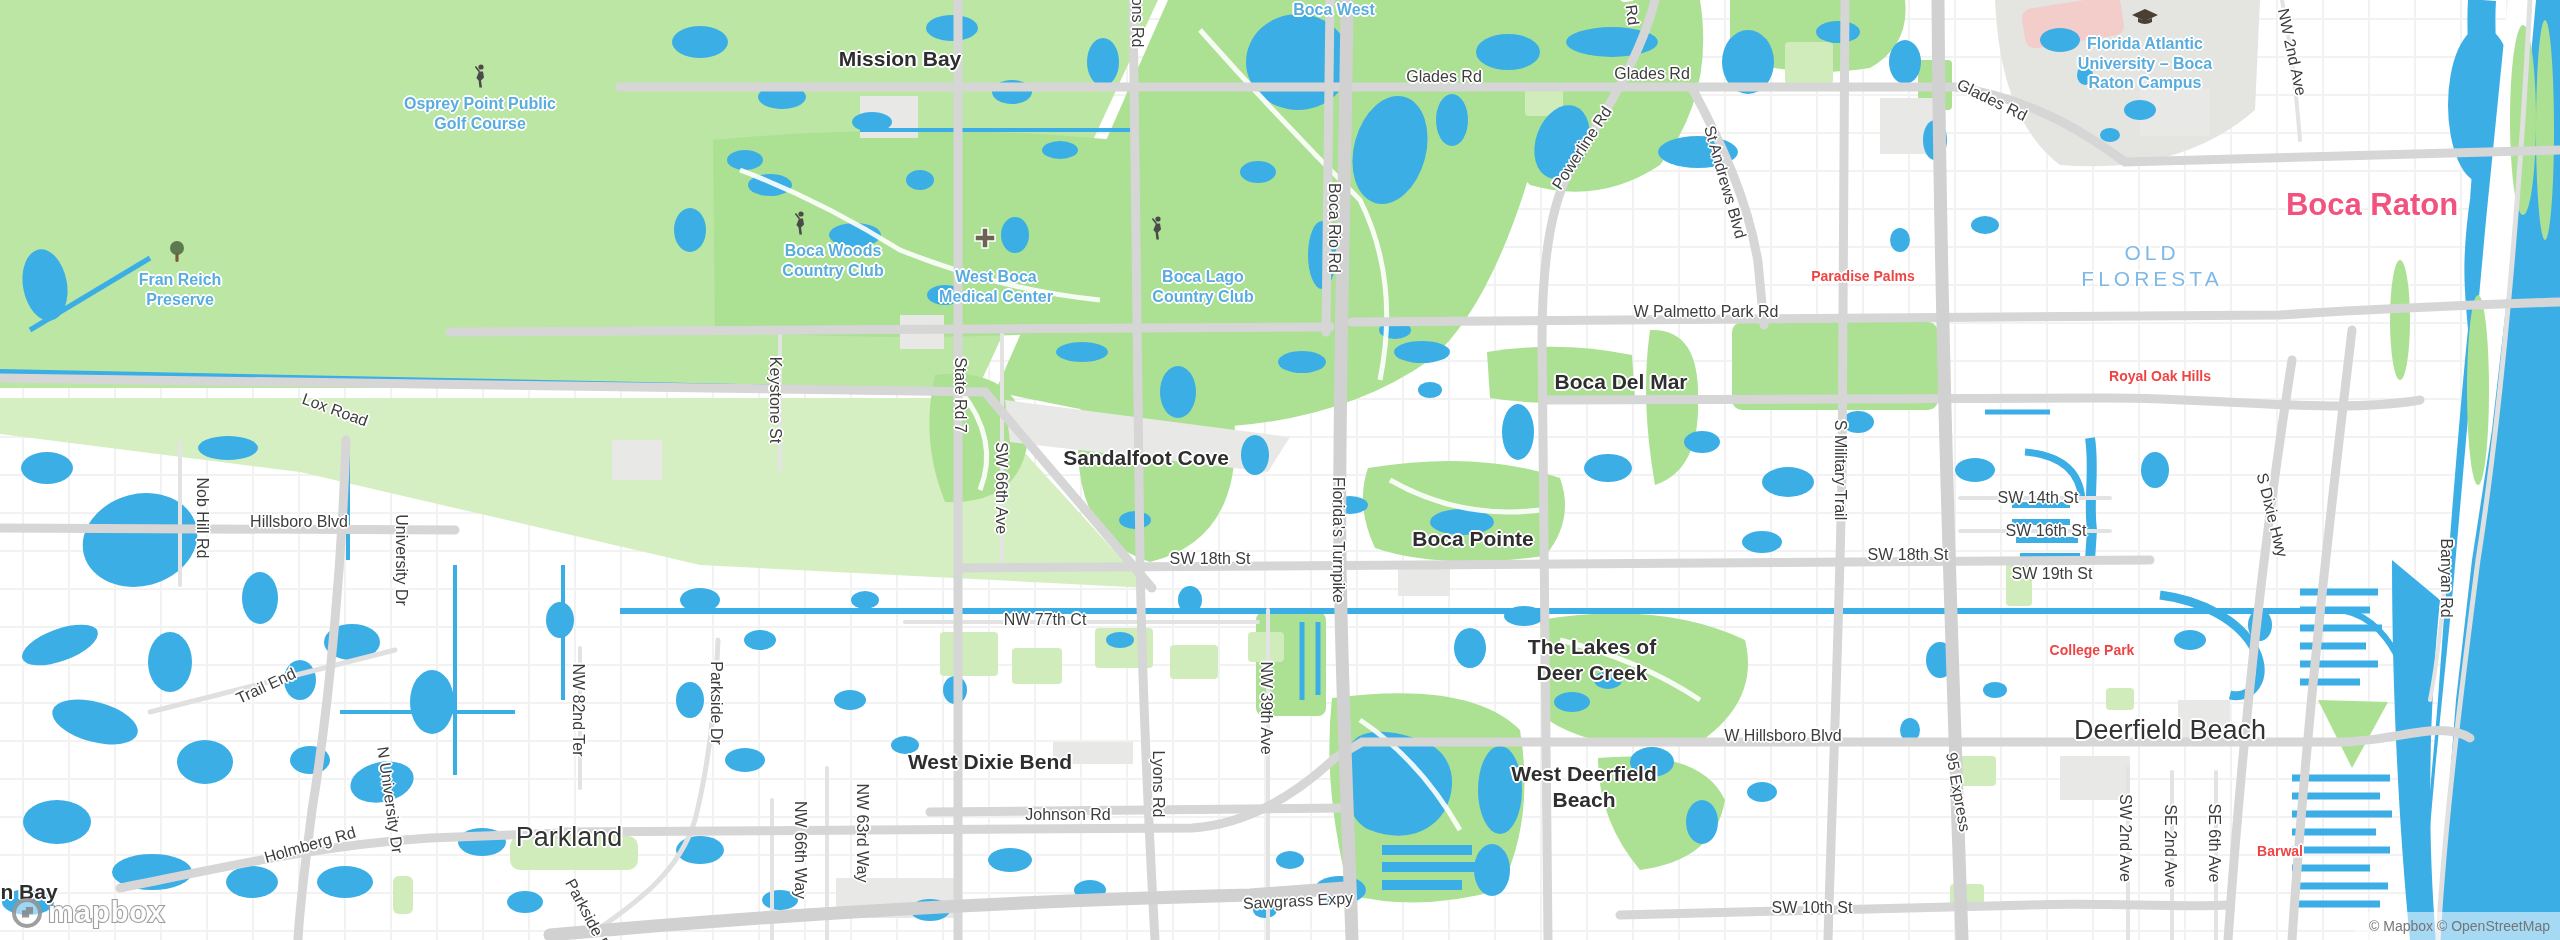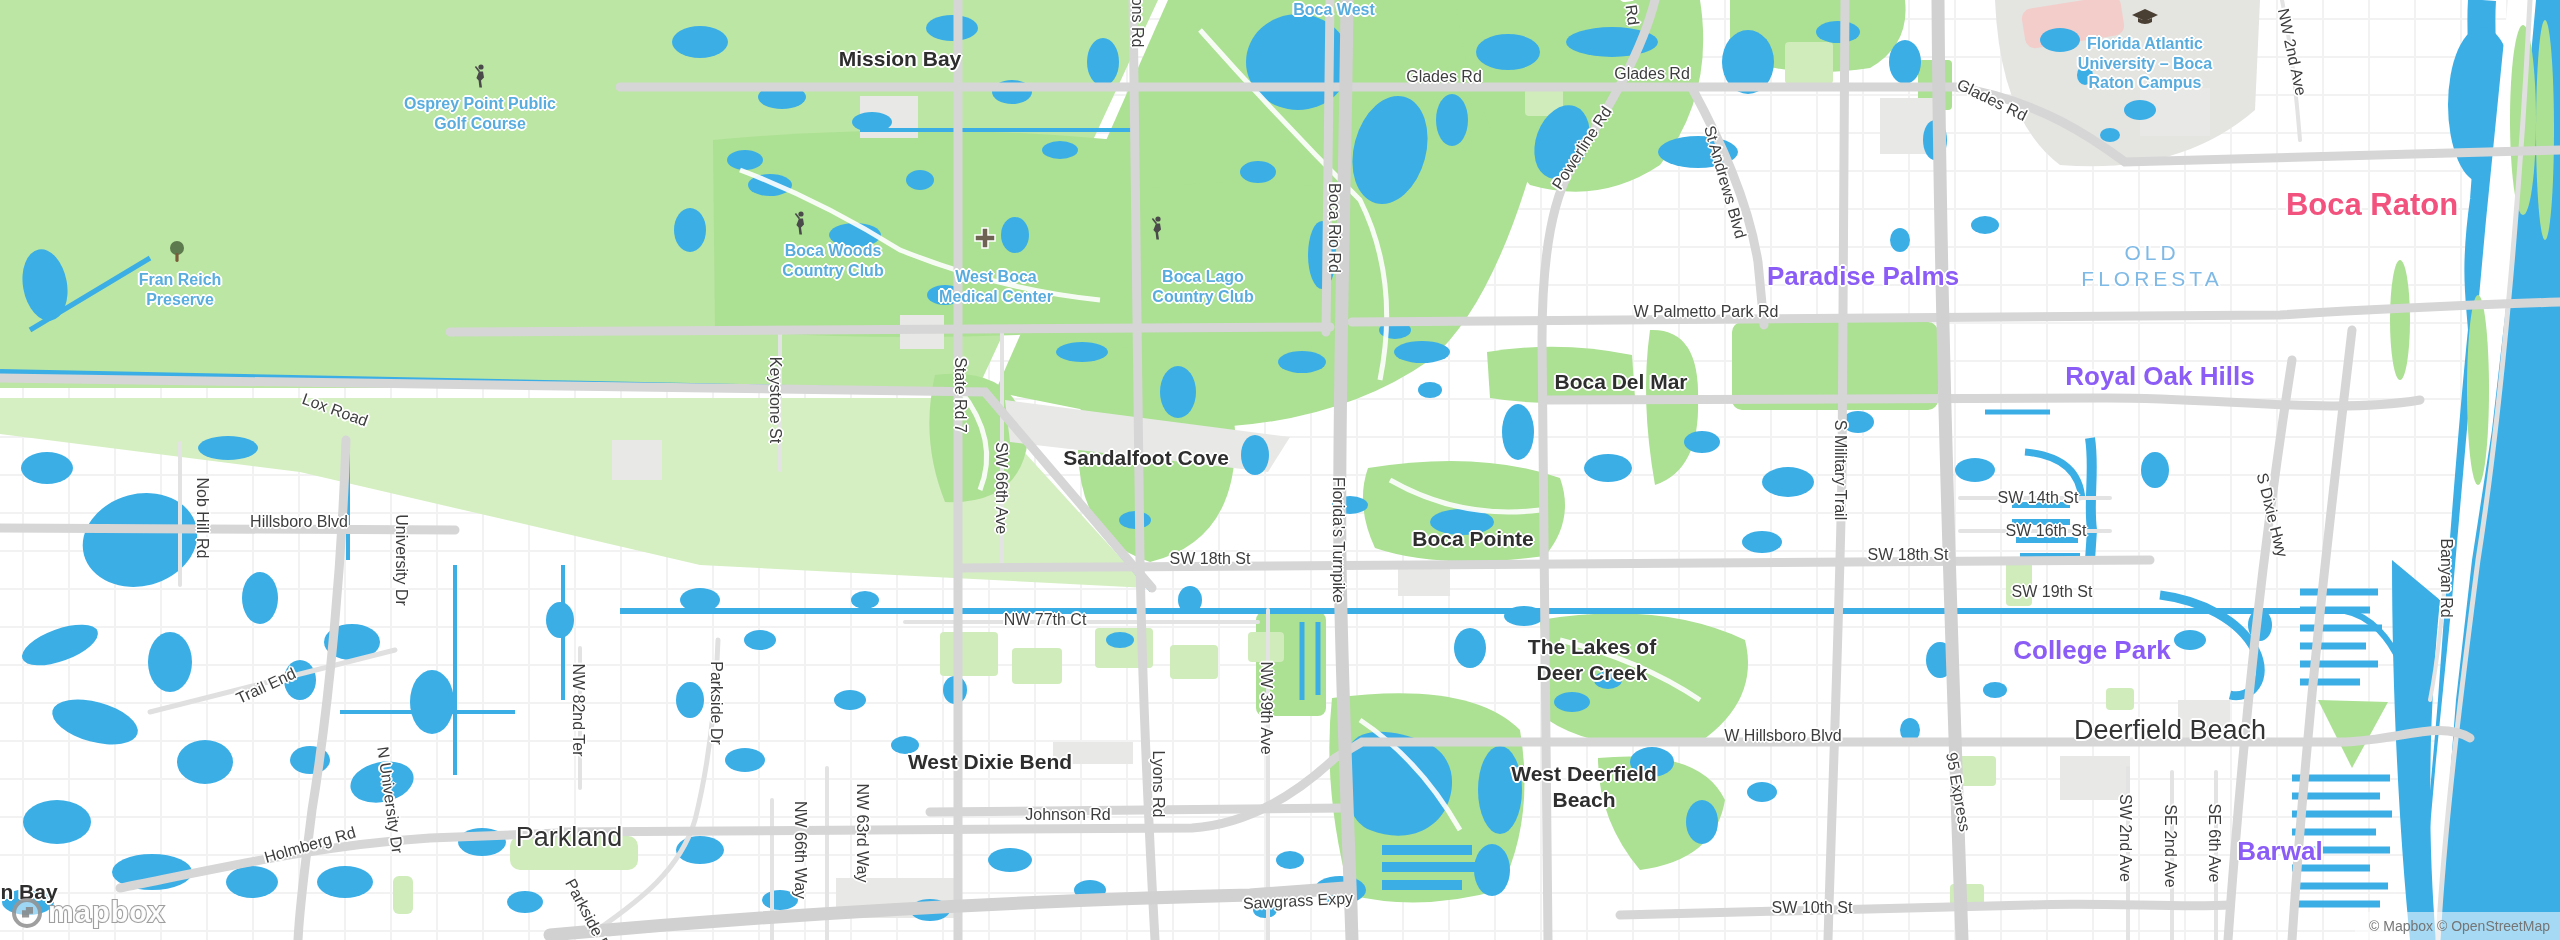--- a/index.html
+++ b/index.html
@@ -5,21 +5,21 @@
   html,body{margin:0;padding:0;background:#ddd;}
   #map-root{position:relative;width:2560px;height:940px;overflow:hidden;background:var(--land,#fff);
     font-family:"Liberation Sans","DejaVu Sans",sans-serif;}
   #map-canvas{position:absolute;left:0;top:0;}
   #labels-layer{position:absolute;left:0;top:0;width:100%;height:100%;}
   .lbl{position:absolute;white-space:pre-line;text-align:center;color:var(--label-dark,#333);line-height:1.22;
     text-shadow:-2px 0 0 #fff,2px 0 0 #fff,0 -2px 0 #fff,0 2px 0 #fff,-1px -1px 0 #fff,1px 1px 0 #fff,-1px 1px 0 #fff,1px -1px 0 #fff;}
   .city{font-size:27px;font-weight:normal;}
   .city-pink{font-size:31px;font-weight:bold;color:var(--city-pink,#F2527E);}
   .town{font-size:21px;font-weight:bold;color:#2e2e2e;}
-  .hood{font-size:26px;font-weight:bold;color:#8b5cf6;}
+  .hood{font-size:14px;font-weight:bold;color:#ef4444;}
   .hood-blue{font-size:21px;font-weight:normal;letter-spacing:4px;color:var(--hood-blue,#7FB9E6);margin-left:32px;}
   .park{font-size:16px;font-weight:bold;color:var(--label-park,#58ACDE);}
   .road{font-size:16px;color:var(--label-road,#3d3d3d);}
   .icon{position:absolute;}
   #mapbox-logo{position:absolute;display:flex;align-items:center;gap:6px;opacity:.92;}
   #logo-word{font-size:29px;font-weight:bold;letter-spacing:1px;color:rgba(255,255,255,.95);
     -webkit-text-stroke:2.2px #979797;paint-order:stroke fill;}
   #logo-ring{width:30px;height:30px;border-radius:50%;border:4px solid #979797;background:rgba(255,255,255,.55);
     box-sizing:border-box;position:relative;}
   #logo-ring:after{content:"";position:absolute;left:6px;top:5px;width:11px;height:11px;background:#8f8f8f;
@@ -332,21 +332,21 @@
 University – Boca
 Raton Campus</div>
       <div class="lbl road" style="left: 1444px; top: 77px; transform: translate(-50%, -50%) rotate(0deg);">Glades Rd</div>
       <div class="lbl road" style="left: 1652px; top: 74px; transform: translate(-50%, -50%) rotate(0deg);">Glades Rd</div>
       <div class="lbl road" style="left: 1992px; top: 100px; transform: translate(-50%, -50%) rotate(26deg);">Glades Rd</div>
       <div class="lbl road" style="left: 1706px; top: 312px; transform: translate(-50%, -50%) rotate(0deg);">W Palmetto Park Rd</div>
       <div class="lbl road" style="left: 1210px; top: 559px; transform: translate(-50%, -50%) rotate(0deg);">SW 18th St</div>
       <div class="lbl road" style="left: 1908px; top: 555px; transform: translate(-50%, -50%) rotate(0deg);">SW 18th St</div>
       <div class="lbl road" style="left: 2038px; top: 498px; transform: translate(-50%, -50%) rotate(0deg);">SW 14th St</div>
       <div class="lbl road" style="left: 2046px; top: 531px; transform: translate(-50%, -50%) rotate(0deg);">SW 16th St</div>
-      <div class="lbl road" style="left: 2052px; top: 592px; transform: translate(-50%, -50%) rotate(0deg);">SW 19th St</div>
+      <div class="lbl road" style="left: 2052px; top: 574px; transform: translate(-50%, -50%) rotate(0deg);">SW 19th St</div>
       <div class="lbl road" style="left: 1045px; top: 620px; transform: translate(-50%, -50%) rotate(0deg);">NW 77th Ct</div>
       <div class="lbl road" style="left: 1783px; top: 736px; transform: translate(-50%, -50%) rotate(0deg);">W Hillsboro Blvd</div>
       <div class="lbl road" style="left: 1812px; top: 908px; transform: translate(-50%, -50%) rotate(0deg);">SW 10th St</div>
       <div class="lbl road" style="left: 1298px; top: 901px; transform: translate(-50%, -50%) rotate(-3deg);">Sawgrass Expy</div>
       <div class="lbl road" style="left: 1068px; top: 815px; transform: translate(-50%, -50%) rotate(0deg);">Johnson Rd</div>
       <div class="lbl road" style="left: 299px; top: 522px; transform: translate(-50%, -50%) rotate(0deg);">Hillsboro Blvd</div>
       <div class="lbl road" style="left: 335px; top: 410px; transform: translate(-50%, -50%) rotate(20deg);">Lox Road</div>
       <div class="lbl road" style="left: 266px; top: 686px; transform: translate(-50%, -50%) rotate(-25deg);">Trail End</div>
       <div class="lbl road" style="left: 310px; top: 845px; transform: translate(-50%, -50%) rotate(-16deg);">Holmberg Rd</div>
       <div class="lbl road" style="left: 2292px; top: 52px; transform: translate(-50%, -50%) rotate(78deg);">NW 2nd Ave</div>

